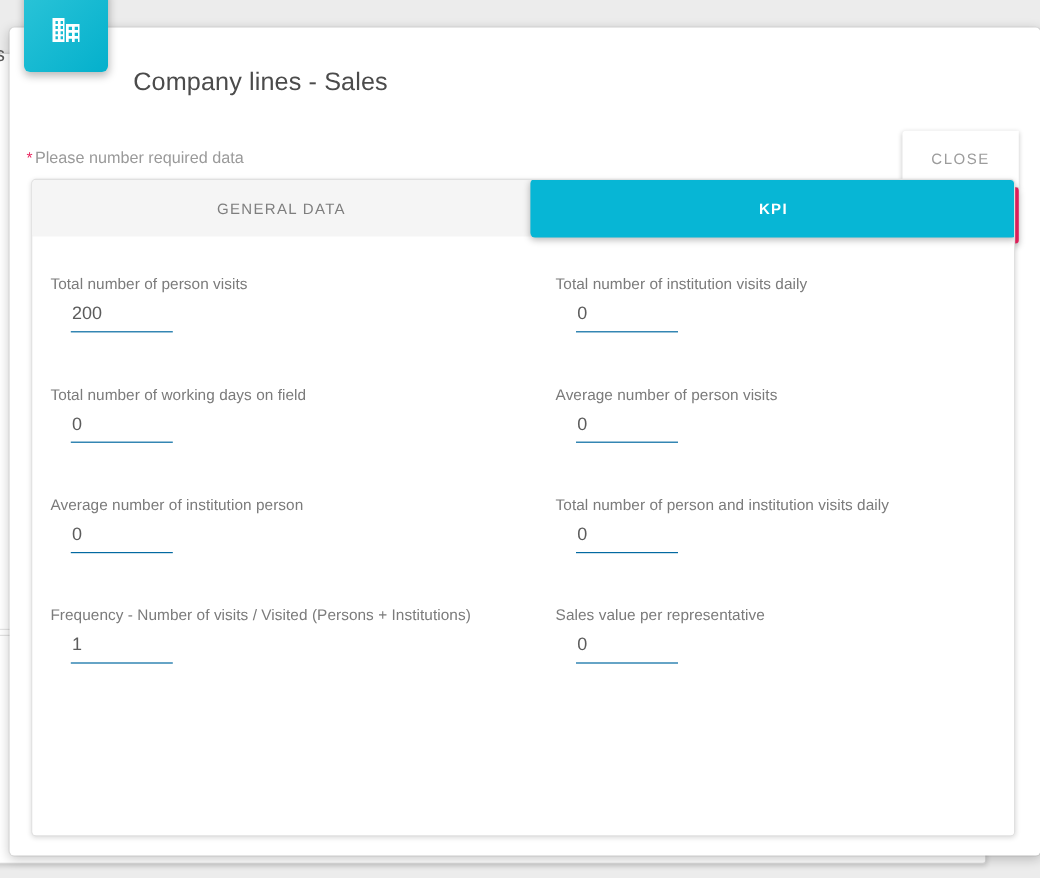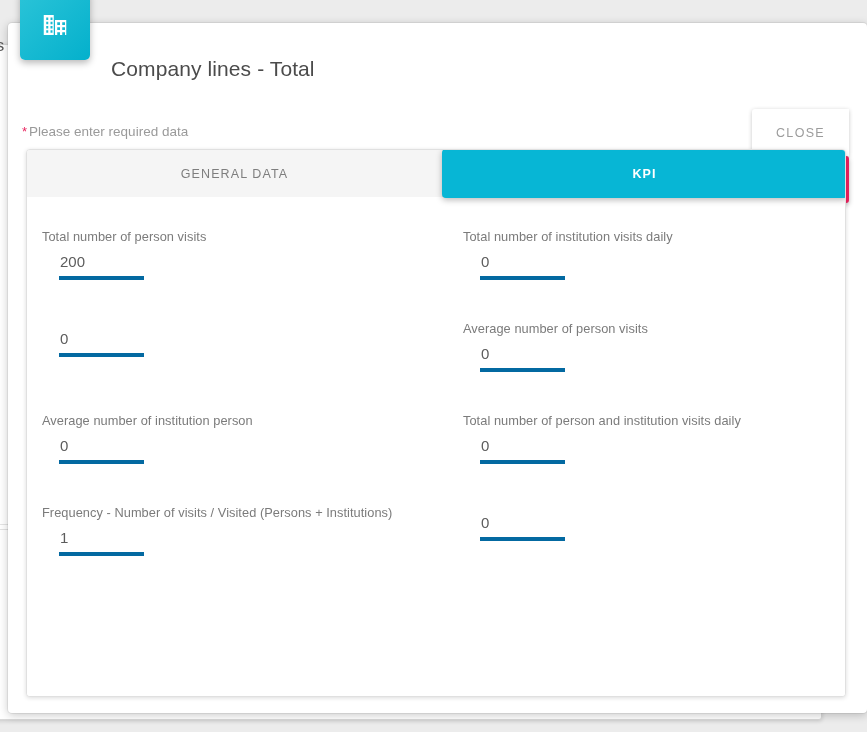--- a/index.html
+++ b/index.html
@@ -211,39 +211,39 @@
   }
   .field-input {
     width: 100%;
     border: none;
     outline: none;
     background: transparent;
     font-family: inherit;
     font-size: 15px;
     color: #5c5c5c;
     padding: 0 0 6px 1px;
-    border-bottom: 4px solid #0369a1;
+    border-bottom: 1px solid #0369a1;
   }
 </style>
 </head>
 <body>
 
 <div id="bg-layer">
   <div id="bg-card-outer"></div>
   <div id="bg-divider-a"></div>
   <div id="bg-card-inner"></div>
   <div id="bg-clipped-text">as</div>
 </div>
 
 <div id="modal">
 
-  <div id="modal-title">Company lines - Total</div>
+  <div id="modal-title">Company lines - Sales</div>
 
   <div id="required-note">
-    <span class="star">*</span><span>Please enter required data</span>
+    <span class="star">*</span><span>Please number required data</span>
   </div>
 
   <div id="header-actions">
     <button class="hdr-btn" id="close-button">CLOSE</button>
     <button class="hdr-btn" id="save-button">SAVE</button>
   </div>
 
   <div id="content-card">
 
     <div id="tabs">
@@ -262,20 +262,21 @@
         </div>
 
         <div class="field">
           <div class="field-label">Total number of institution visits daily</div>
           <div class="field-input-wrap">
             <input class="field-input" type="text" value="0" style="">
           </div>
         </div>
 
         <div class="field">
+          <div class="field-label">Total number of working days on field</div>
           <div class="field-input-wrap">
             <input class="field-input" type="text" value="0" style="">
           </div>
         </div>
 
         <div class="field">
           <div class="field-label">Average number of person visits</div>
           <div class="field-input-wrap">
             <input class="field-input" type="text" value="0" style="">
           </div>
@@ -296,20 +297,21 @@
         </div>
 
         <div class="field">
           <div class="field-label">Frequency - Number of visits / Visited (Persons + Institutions)</div>
           <div class="field-input-wrap">
             <input class="field-input" type="text" value="1" style="">
           </div>
         </div>
 
         <div class="field">
+          <div class="field-label">Sales value per representative</div>
           <div class="field-input-wrap">
             <input class="field-input" type="text" value="0" style="">
           </div>
         </div>
 
       </div>
     </div>
   </div>
 </div>
 

